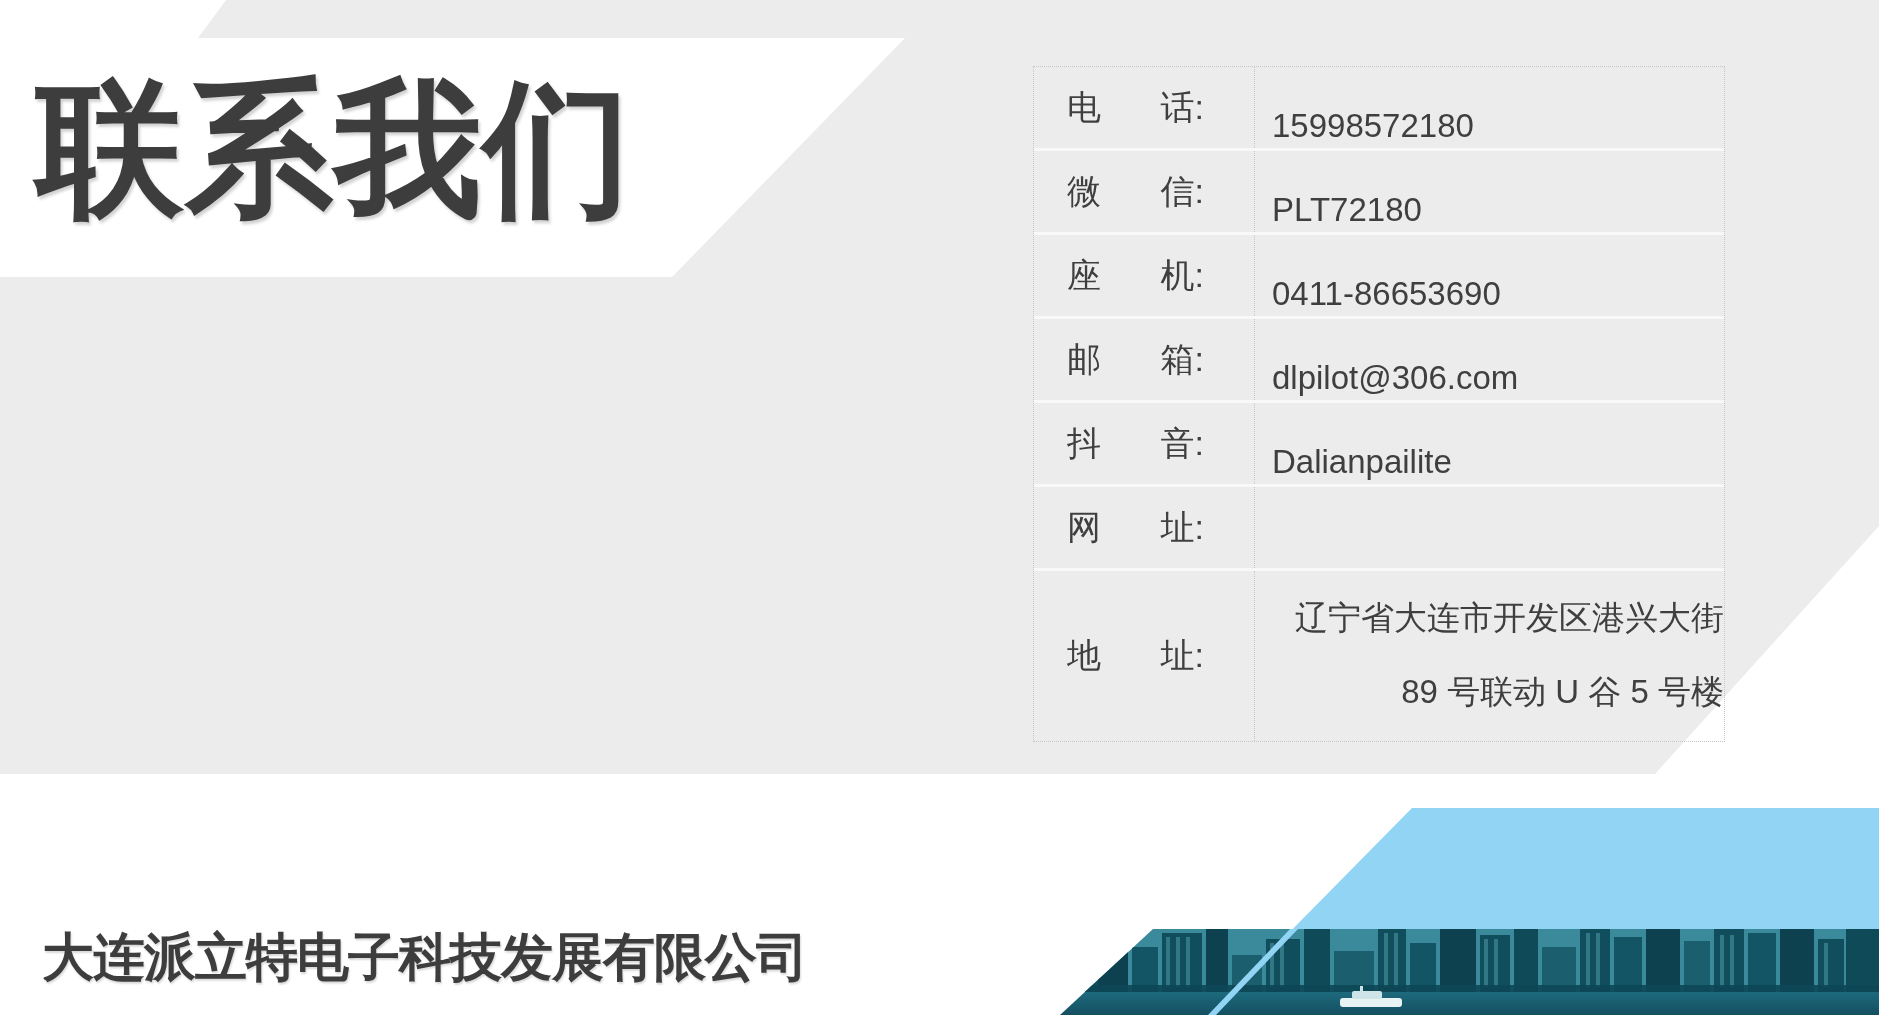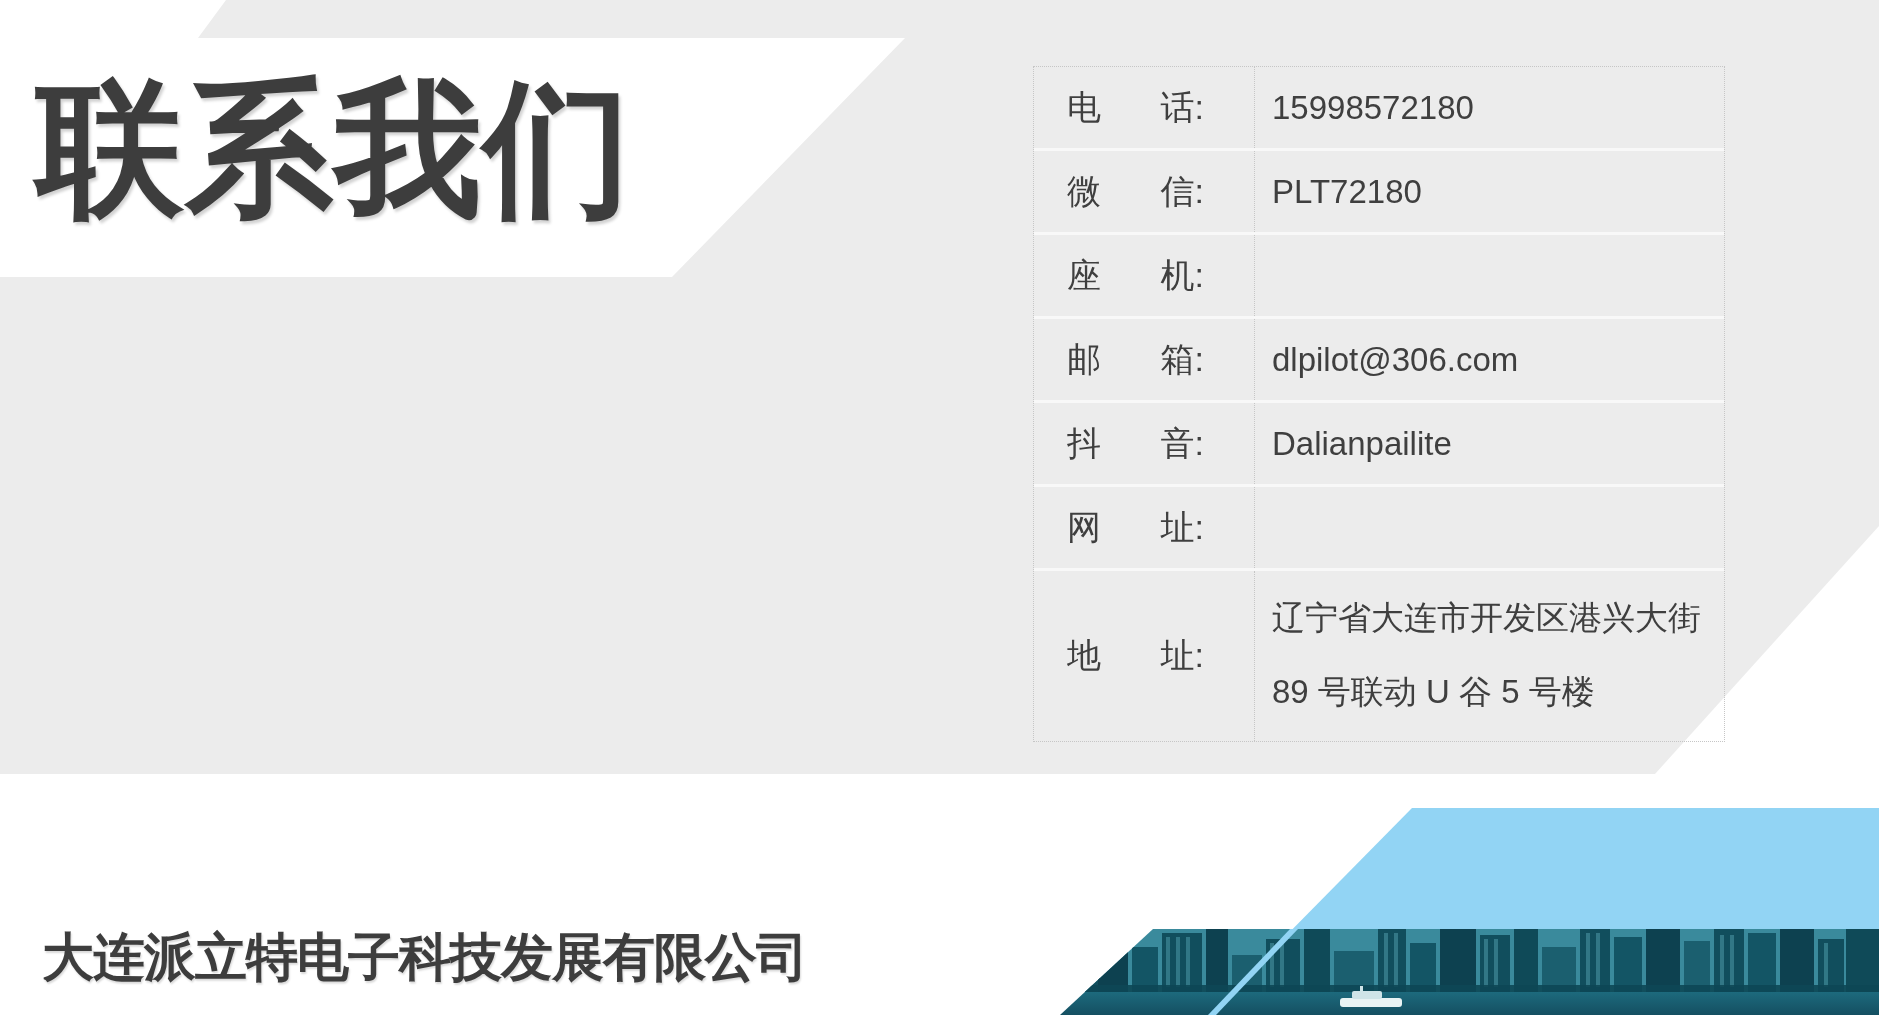--- a/index.html
+++ b/index.html
@@ -43,25 +43,25 @@
   .t-row:last-child{border-bottom:none;}
   .t-row.tall{height:170px;}
   .t-label{
     width:221px;flex:0 0 221px;box-sizing:border-box;
     border-right:1px dotted #c6c6c6;
     display:flex;align-items:center;justify-content:space-between;
     padding:0 50px 0 33px;
     font-size:34px;
   }
   .t-value{
-    flex:1;display:flex;flex-direction:column;justify-content:center;
+    flex:1;display:flex;flex-direction:column;justify-content:flex-end;
     padding-left:17px;font-size:33px;
   }
   .t-value .value-line{line-height:44px;}
-  .t-row.tall .t-value{justify-content:space-around;padding-top:10px;padding-bottom:12px;}
+  .t-row.tall .t-value{justify-content:space-around;padding-top:10px;padding-bottom:12px;text-align:right;}
   
   .company-name{
     position:absolute;left:42px;top:928px;
     font-size:52px;line-height:58px;font-weight:bold;
     letter-spacing:-1px;color:#3d3d3d;
     text-shadow:1px 2px 2px rgba(0,0,0,0.15);
     white-space:nowrap;
   }
   
   .blue-parallelogram{
@@ -111,20 +111,23 @@
       <div class="t-value">
           <div class="value-line">PLT72180</div>
         </div>
     </div>
 
     <div class="t-row">
       <div class="t-label">
         <span class="lbl-a">座</span>
         <span class="lbl-b">机:</span>
       </div>
+      <div class="t-value">
+          <div class="value-line">0411-86653690</div>
+        </div>
     </div>
 
     <div class="t-row">
       <div class="t-label">
         <span class="lbl-a">邮</span>
         <span class="lbl-b">箱:</span>
       </div>
       <div class="t-value">
           <div class="value-line">dlpilot@306.com</div>
         </div>

